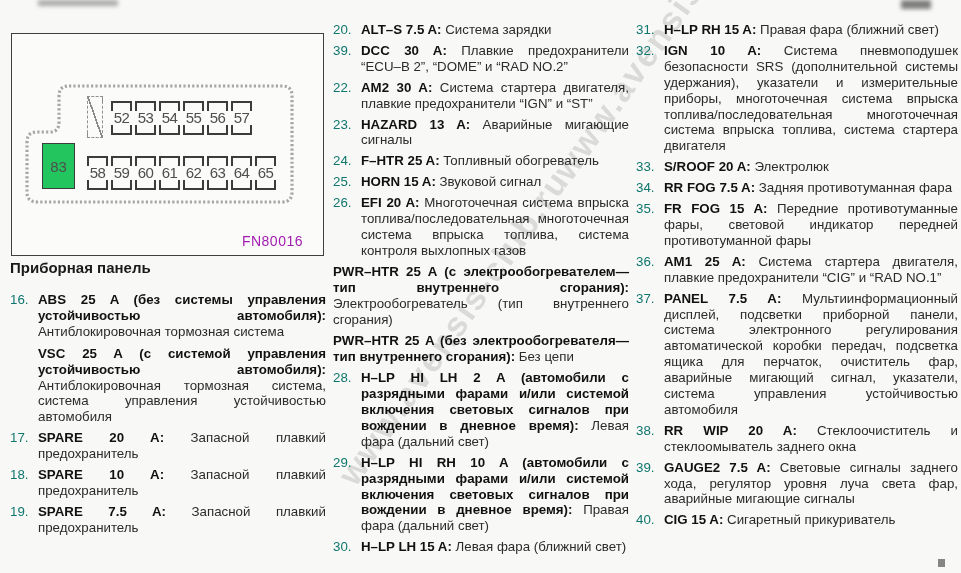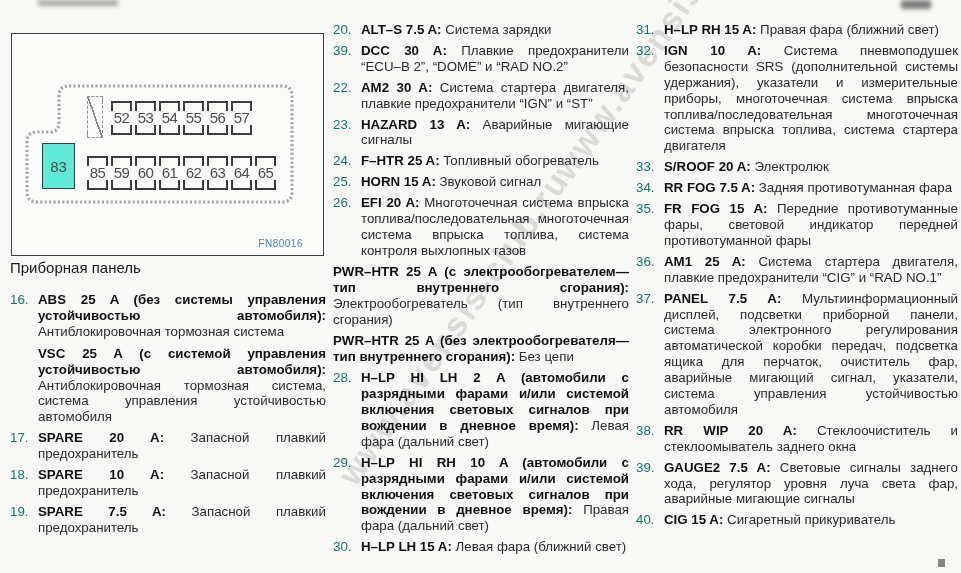--- a/index.html
+++ b/index.html
@@ -34,24 +34,24 @@
   .bk-t{border-bottom:none;}
   .bk-b{border-top:none;}
   .fn{font-size:15px;line-height:14px;color:#4e4e4e;text-align:center;letter-spacing:-0.5px;}
   .relay-slash{
     width:14px;height:40px;border:1.5px dashed #8f8f8f;margin-right:5px;margin-top:-1px;
     background:linear-gradient(to top right,transparent 47%,#898989 47%,#898989 53%,transparent 53%);
   }
   .relay-big{
     position:absolute;left:30px;top:109px;width:33px;height:46px;
     border:1.6px solid #3c3c3c;display:flex;align-items:center;justify-content:center;
-    font-size:15px;color:#4e4e4e;box-sizing:border-box;background:#5eead4;
-  }
-  .figure-code{position:absolute;right:20px;bottom:6px;font-size:10px;color:#3b82f6;letter-spacing:0.5px;}
-  .figure-caption{position:absolute;left:10px;top:259px;font-size:15px;font-weight:normal;color:#1a1a1a;}
+    font-size:15px;color:#4e4e4e;box-sizing:border-box;background:#22c55e;
+  }
+  .figure-code{position:absolute;right:20px;bottom:6px;font-size:14px;color:#a21caf;letter-spacing:0.5px;}
+  .figure-caption{position:absolute;left:10px;top:259px;font-size:15px;font-weight:bold;color:#1a1a1a;}
   
   .watermark{
     position:absolute;font-size:34px;font-weight:bold;color:rgba(150,150,150,0.30);
     transform:rotate(-55deg);transform-origin:0 0;white-space:nowrap;pointer-events:none;
     letter-spacing:2px;
   }
   #wm1{left:330px;top:470px;}
   #wm2{left:545px;top:165px;}
   .smudge{position:absolute;background:#4a4a4a;filter:blur(2px);}
   #smudge-tl{left:38px;top:0;width:80px;height:6px;opacity:.45;}
@@ -101,21 +101,21 @@
       </div>
       <div class="fuse">
         <i class="bk bk-t"></i>
         <span class="fn">57</span>
         <i class="bk bk-b"></i>
       </div>
     </div>
   <div class="fuse-row" id="row-bottom">
       <div class="fuse">
         <i class="bk bk-t"></i>
-        <span class="fn">85</span>
+        <span class="fn">58</span>
         <i class="bk bk-b"></i>
       </div>
       <div class="fuse">
         <i class="bk bk-t"></i>
         <span class="fn">59</span>
         <i class="bk bk-b"></i>
       </div>
       <div class="fuse">
         <i class="bk bk-t"></i>
         <span class="fn">60</span>

